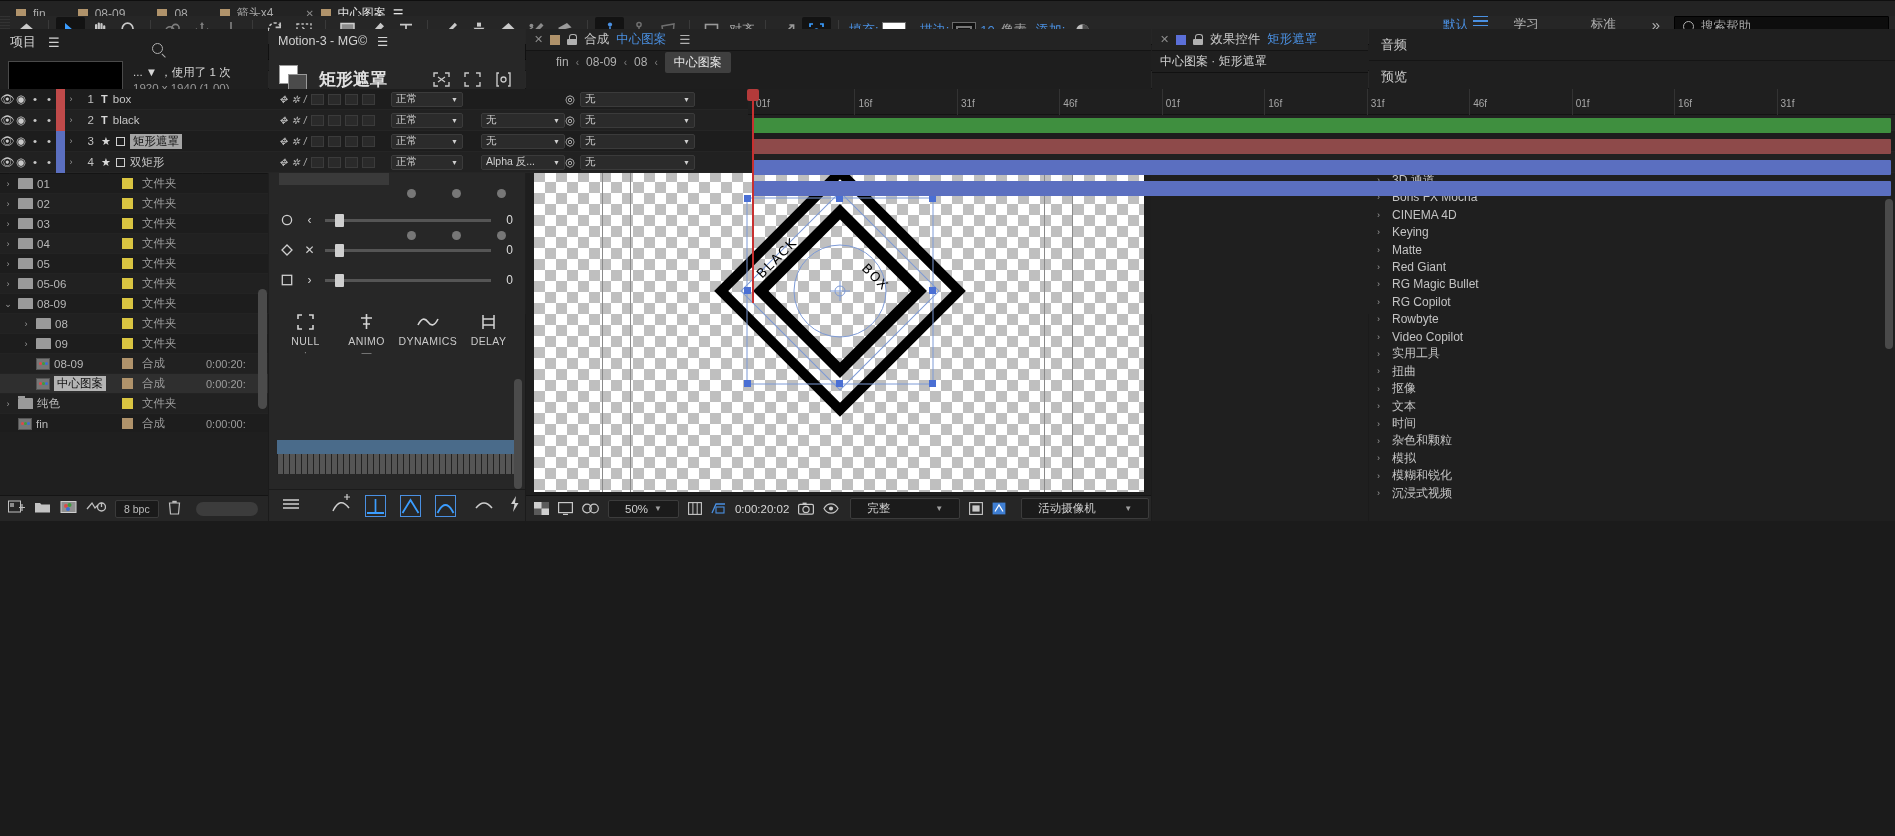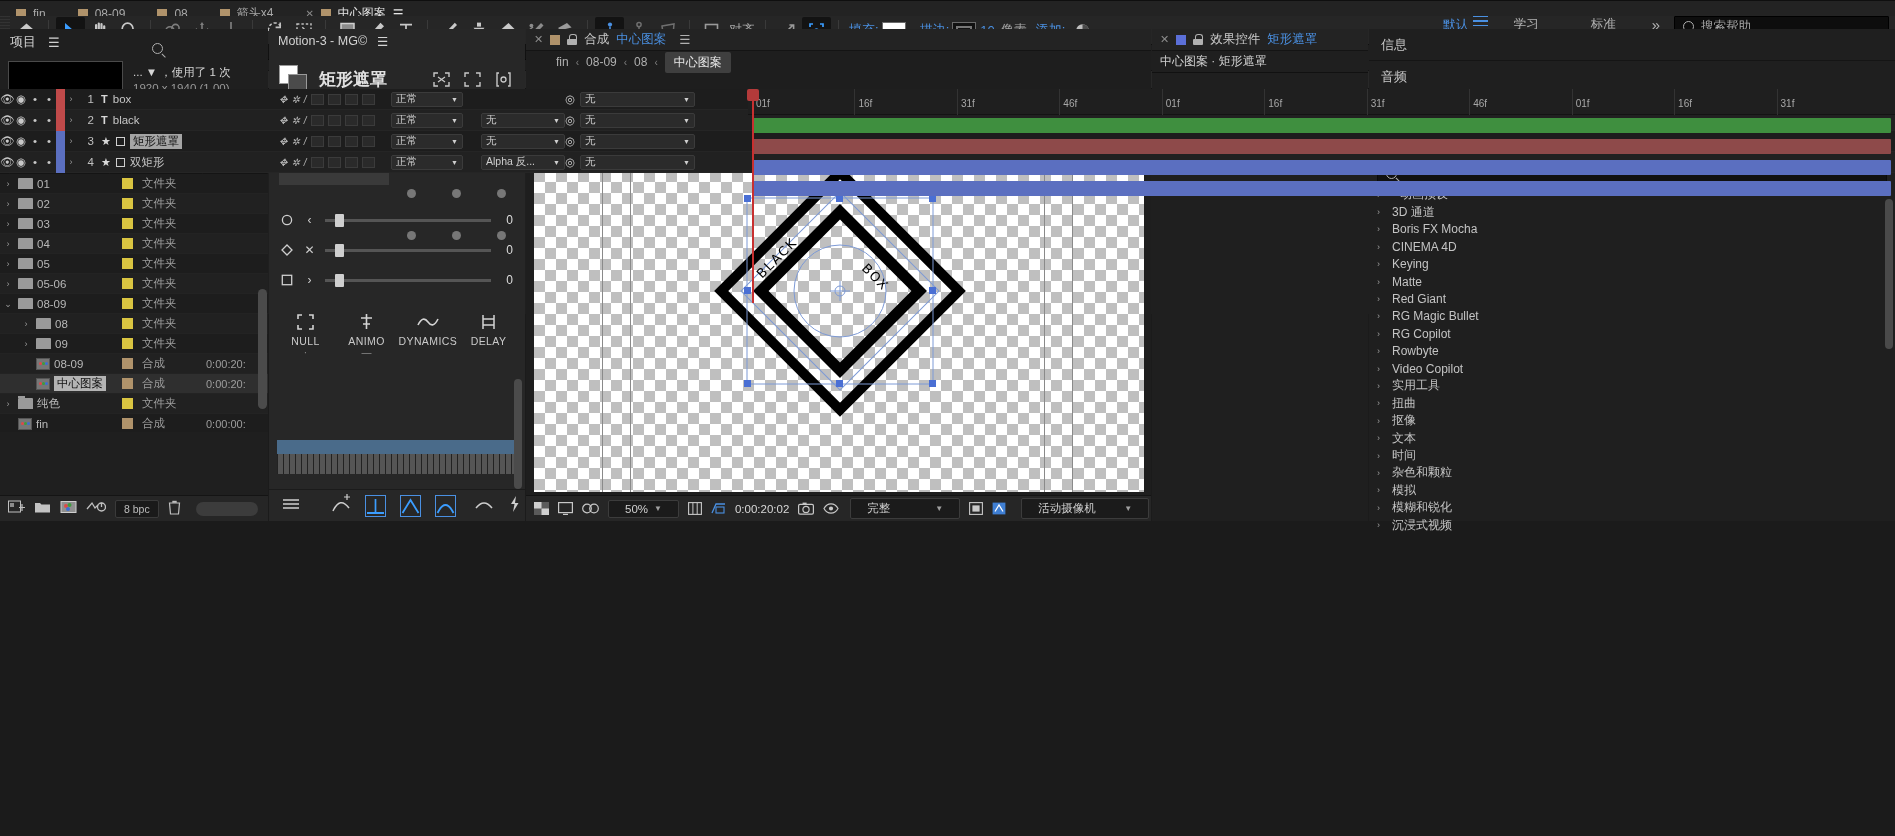--- a/index.html
+++ b/index.html
@@ -956,23 +956,20 @@
       <span class="dot" style="background:#5b6fd8"></span>
       <span class="lock"></span>
       <span>效果控件</span>
       <span style="color:#4a90e2">矩形遮罩</span>
     </div>
     <div class="fx-sub">中心图案 · 矩形遮罩</div>
   </div>
 
   <div class="panel" id="rstack">
     <div class="rs-bar">
-      <span>信息</span>
-    </div>
-    <div class="rs-bar">
       <span>音频</span>
     </div>
     <div class="rs-bar">
       <span>预览</span>
     </div>
     <div class="rs-bar">
       <span>效果和预设</span>
       <span class="m">☰</span>
     </div>
     <div class="rs-search">

